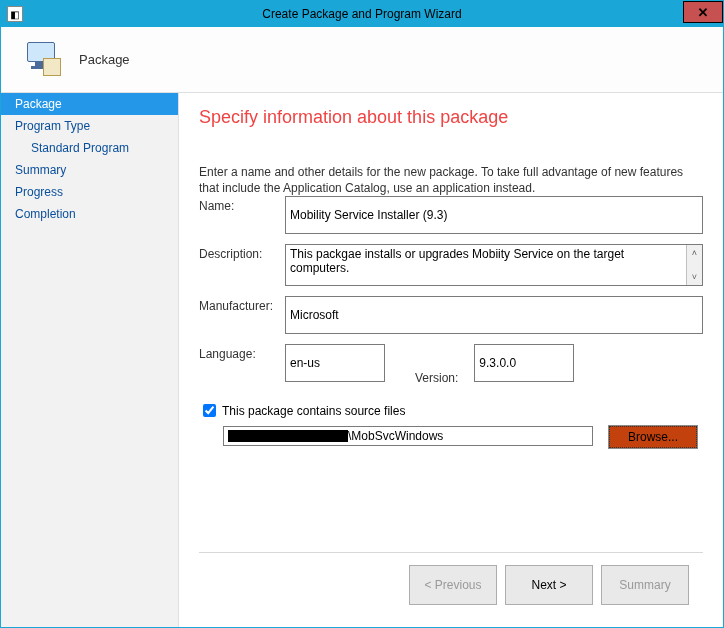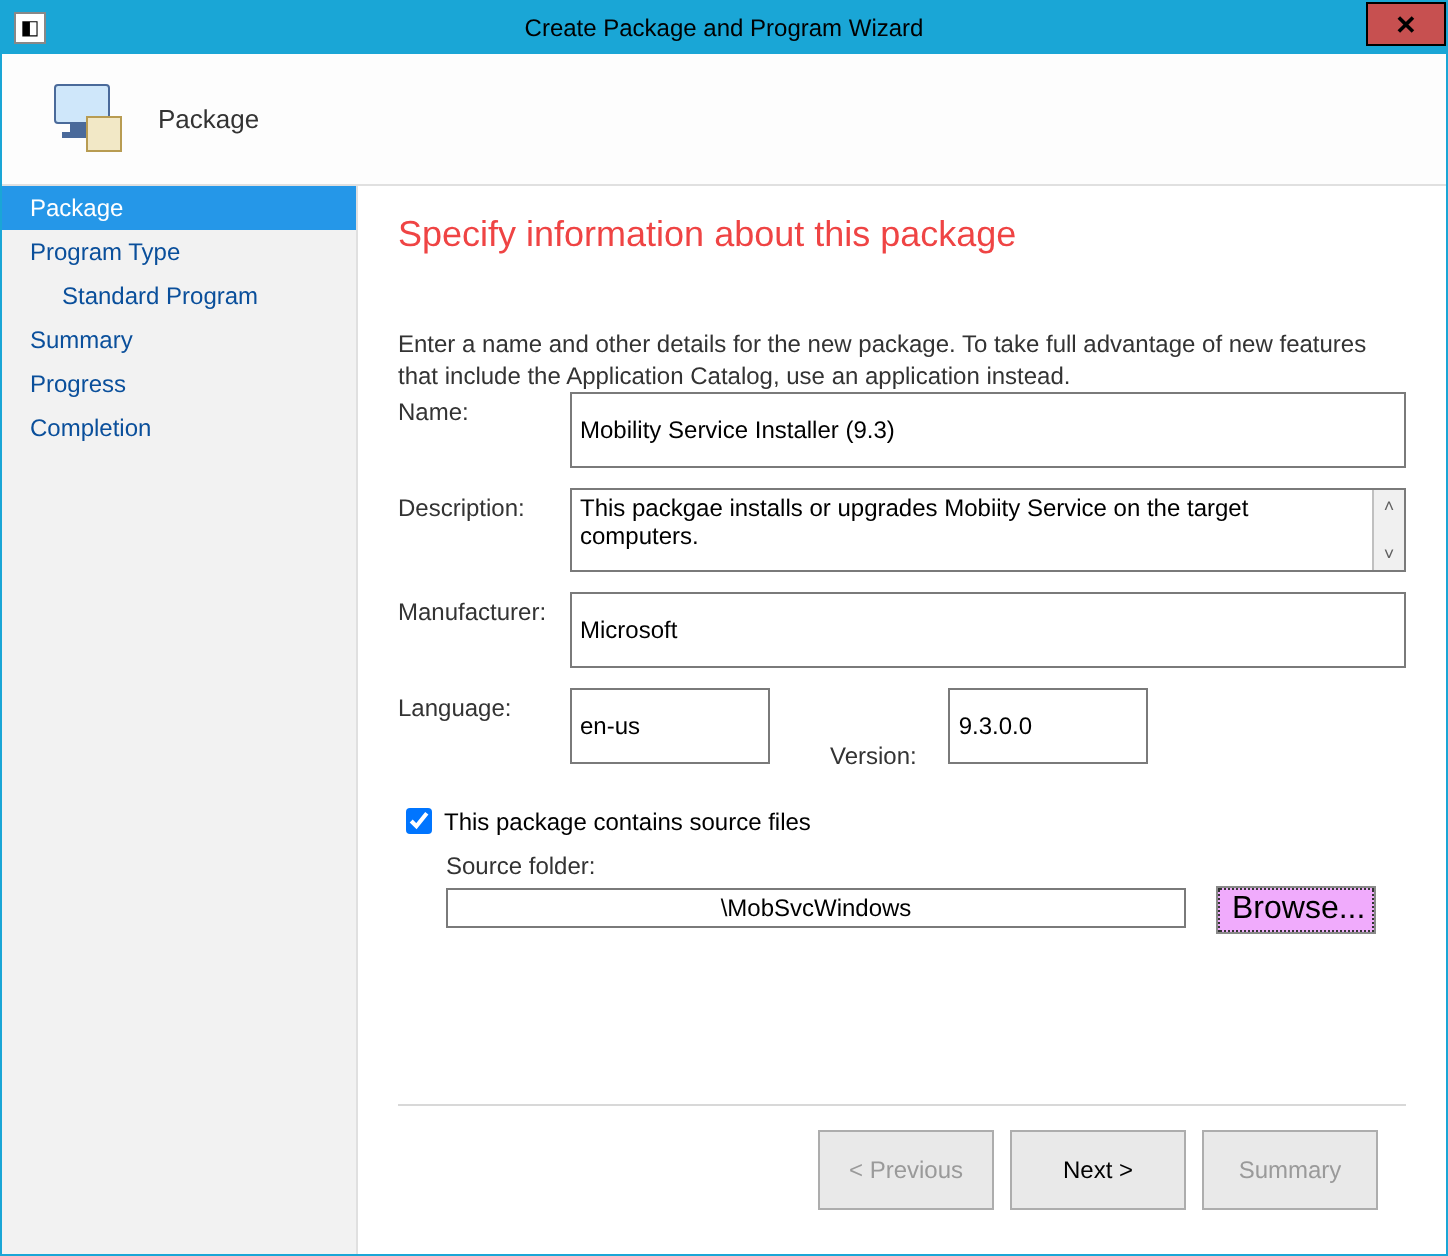--- a/index.html
+++ b/index.html
@@ -190,34 +190,34 @@
     display:flex;
     margin-left:24px;
     gap:16px;
   }
   .source-input {
     width:370px;
     height:20px;
     border:1px solid #7a7a7a;
     padding:2px 4px;
     font-family:inherit; font-size:12px;
-    display:flex; align-items:center;flex-direction:column;
+    display:flex; align-items:center;
   }
   .redacted {
     display:inline-block;
     width:120px; height:12px;
     background:#000;
     vertical-align:middle;
   }
   .browse-btn {
-    width:78px; height:22px;
+    width:88px; height:22px;
     border:1px dotted #333;
     outline:1px solid #8a8a8a;
-    background:#f0abfc;
-    font-family:inherit; font-size:16px;
+    background:#c2410c;
+    font-family:inherit; font-size:12px;
     cursor:pointer;
   }
   .footer {
     border-top:1px solid #d8d8d8;
     padding:12px 14px;
     display:flex;
     justify-content:flex-end;
     gap:8px;
     background:#fff;
   }
@@ -298,21 +298,20 @@
         <input class="text-input" value="en-us" style="">
         <div class="ver-label">Version:</div>
         <input class="text-input ver-input" value="9.3.0.0" style="">
       </div>
 
       <div class="checkbox-row">
         <input type="checkbox" checked="" style="">
         <span>This package contains source files</span>
       </div>
 
-      <div class="source-label">Source folder:</div>
       <div class="source-row">
         <div class="source-input">
           <span class="redacted"></span>
             <span>\MobSvcWindows</span>
         </div>
         <button class="browse-btn">Browse...</button>
       </div>
 
       <div class="spacer"></div>
 

